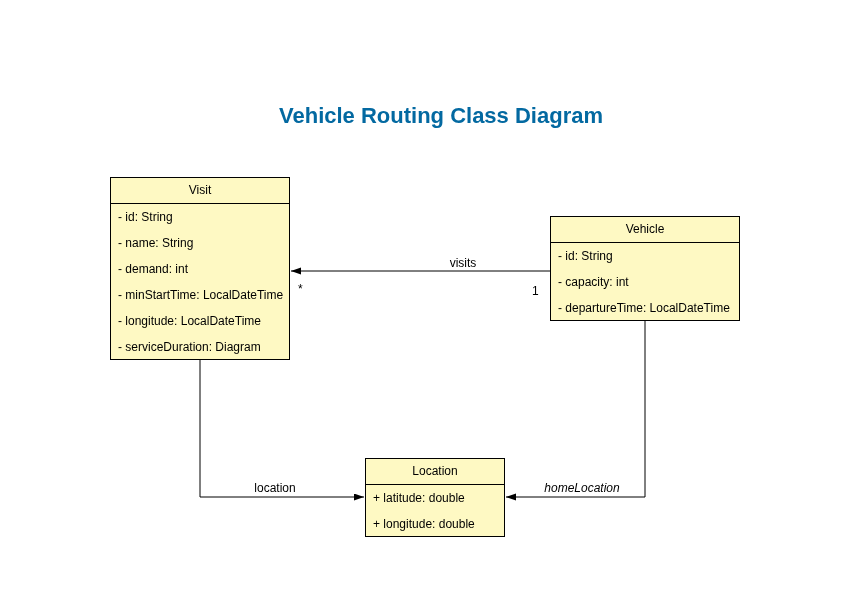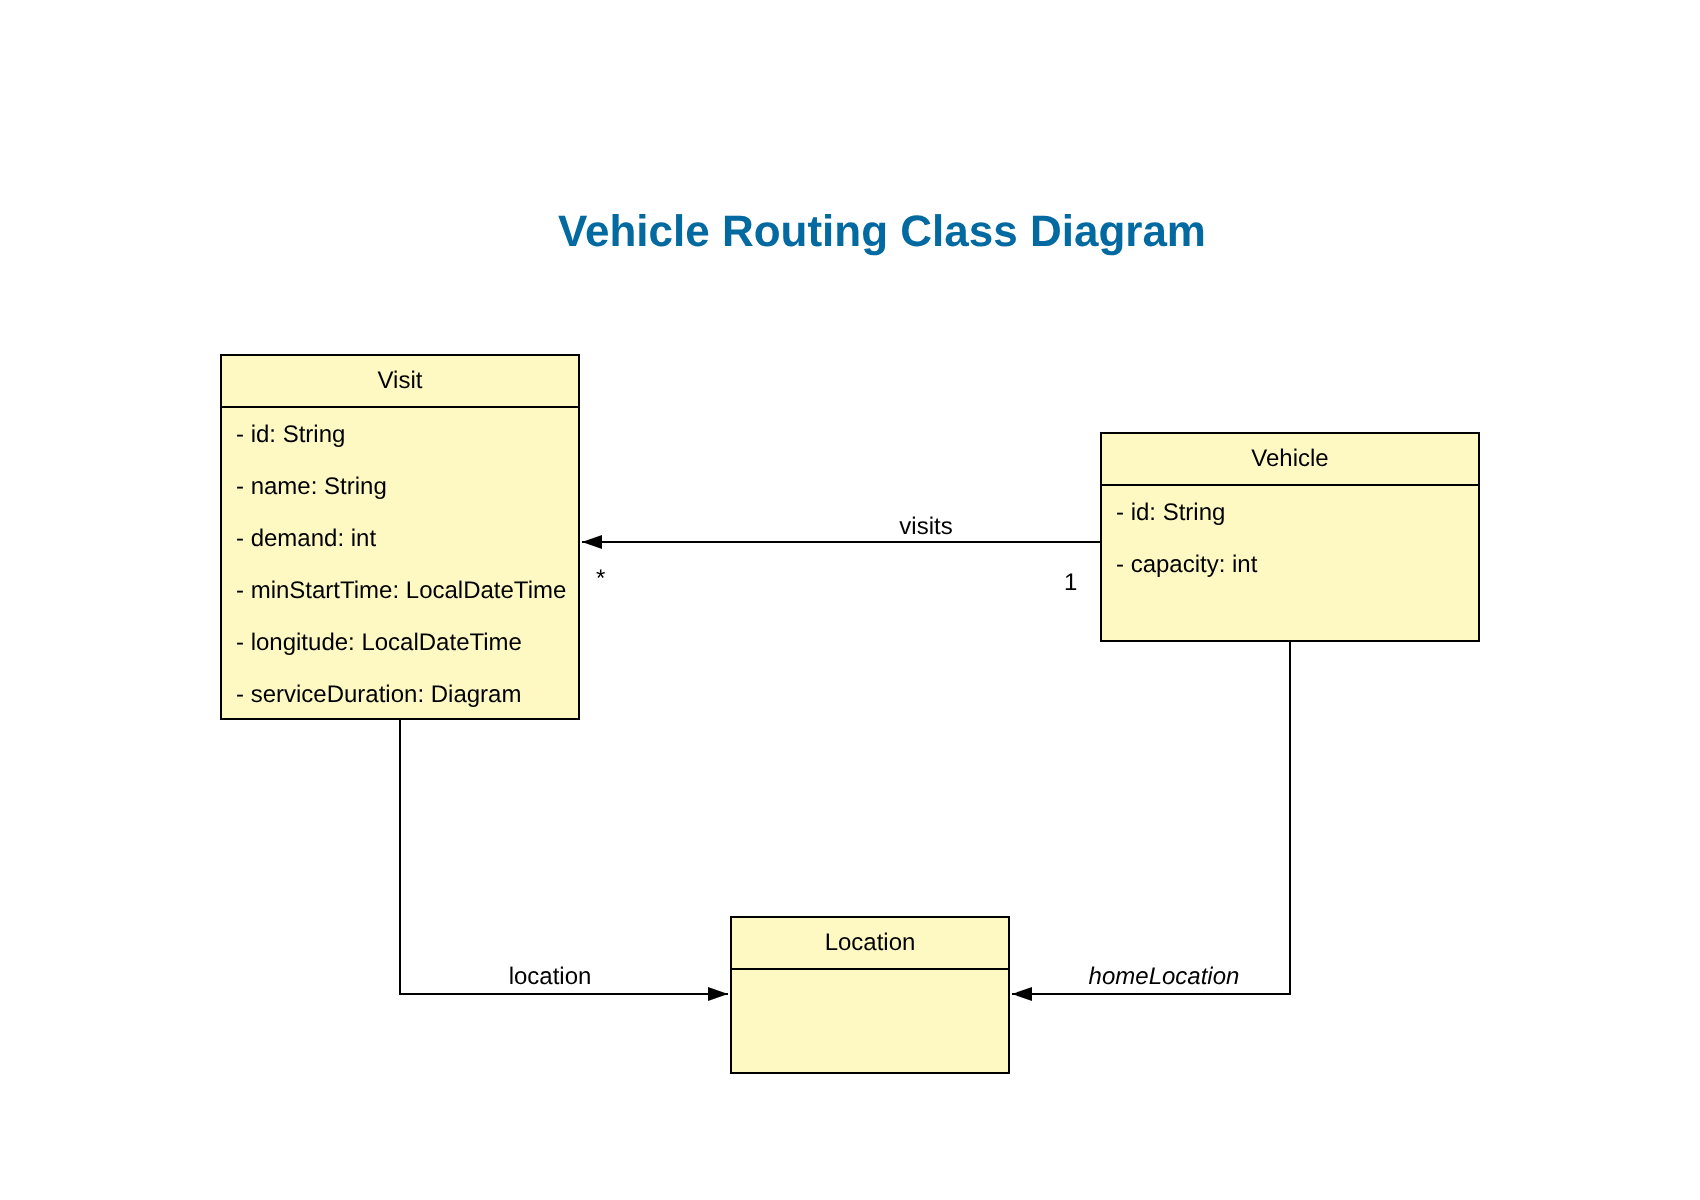--- a/index.html
+++ b/index.html
@@ -101,25 +101,30 @@
       <div class="uml-attr">- longitude: LocalDateTime</div>
       <div class="uml-attr">- serviceDuration: Diagram</div>
     </div>
   </div>
 
   <div class="uml-class" style="left:550px; top:216px; width:190px; height:105px;">
     <div class="uml-class-title">Vehicle</div>
     <div>
       <div class="uml-attr">- id: String</div>
       <div class="uml-attr">- capacity: int</div>
+      <div class="uml-attr">- departureTime: LocalDateTime</div>
     </div>
   </div>
 
   <div class="uml-class" style="left:365px; top:458px; width:140px; height:79px;">
     <div class="uml-class-title">Location</div>
+    <div>
+      <div class="uml-attr">+ latitude: double</div>
+      <div class="uml-attr">+ longitude: double</div>
+    </div>
   </div>
 
   <span class="edge-label" style="left:431px; top:256px;margin-left:32px;">visits</span>
   <span class="mult-label" style="left:298px; top:282px;">*</span>
   <span class="mult-label" style="left:532px; top:284px;">1</span>
 
   <span class="edge-label" style="left:275px; top:481px;">location</span>
 
   <span class="edge-label" style="left:582px; top:481px;font-style:italic;">homeLocation</span>
 

